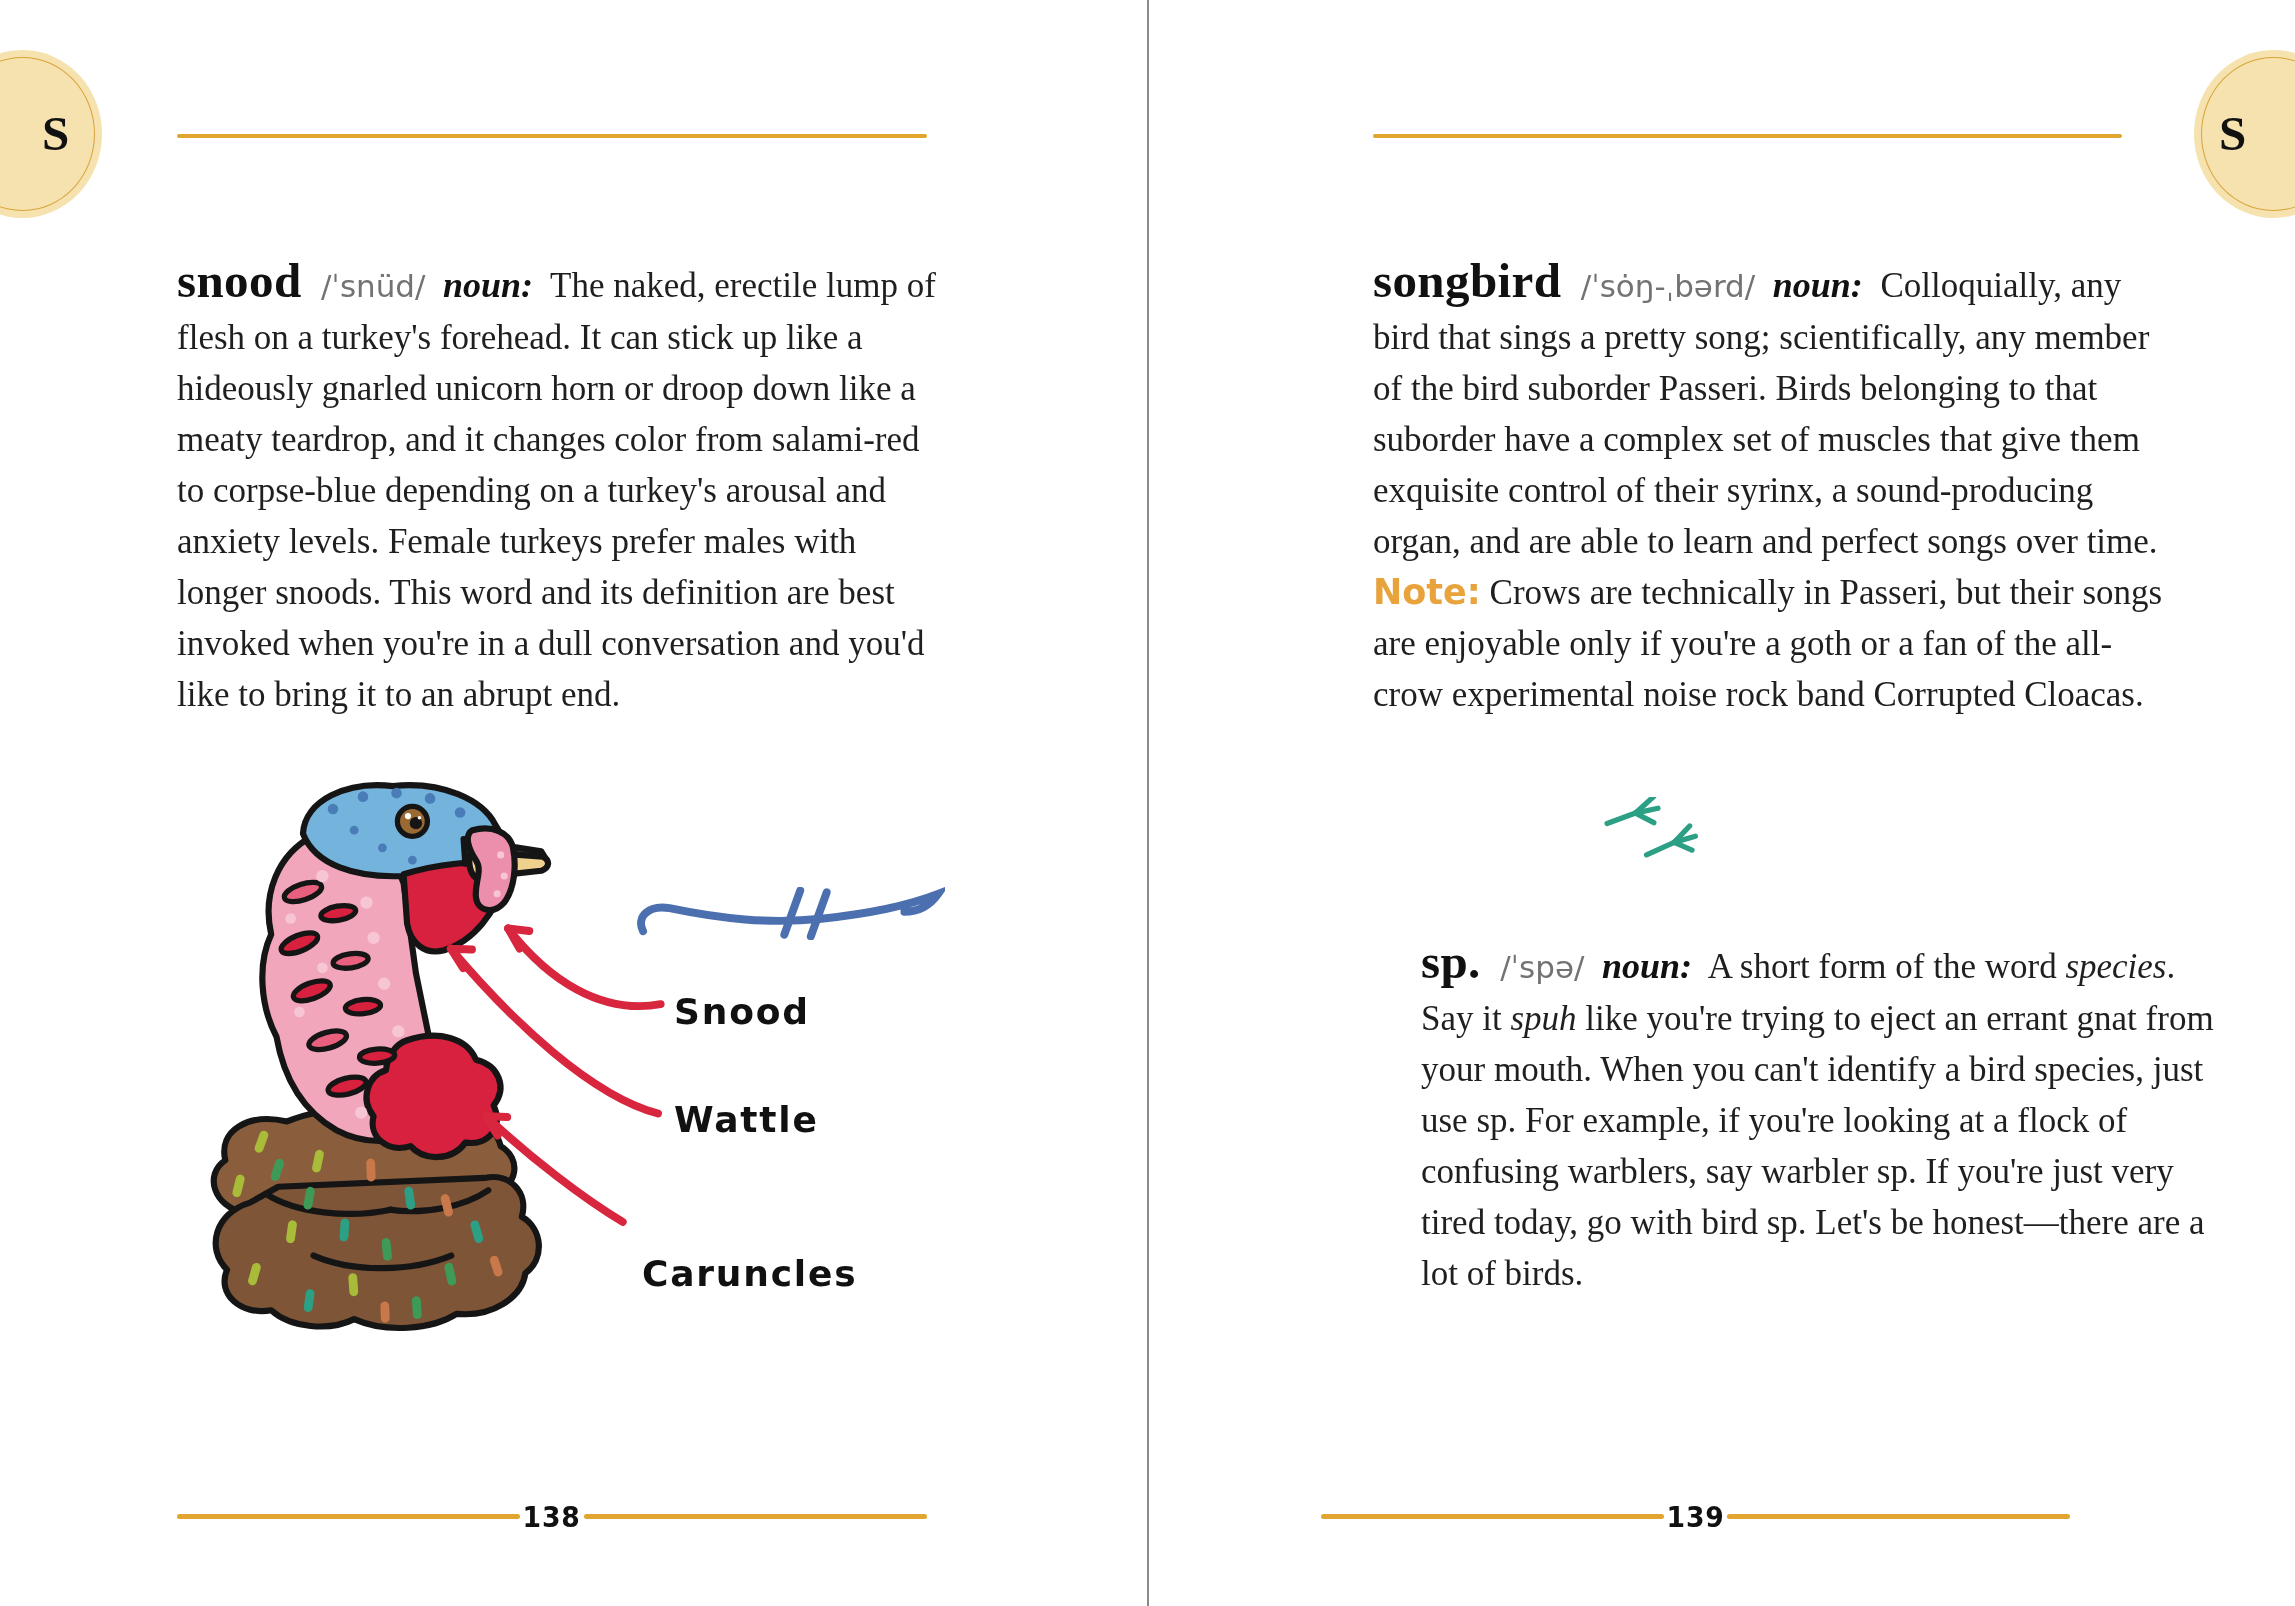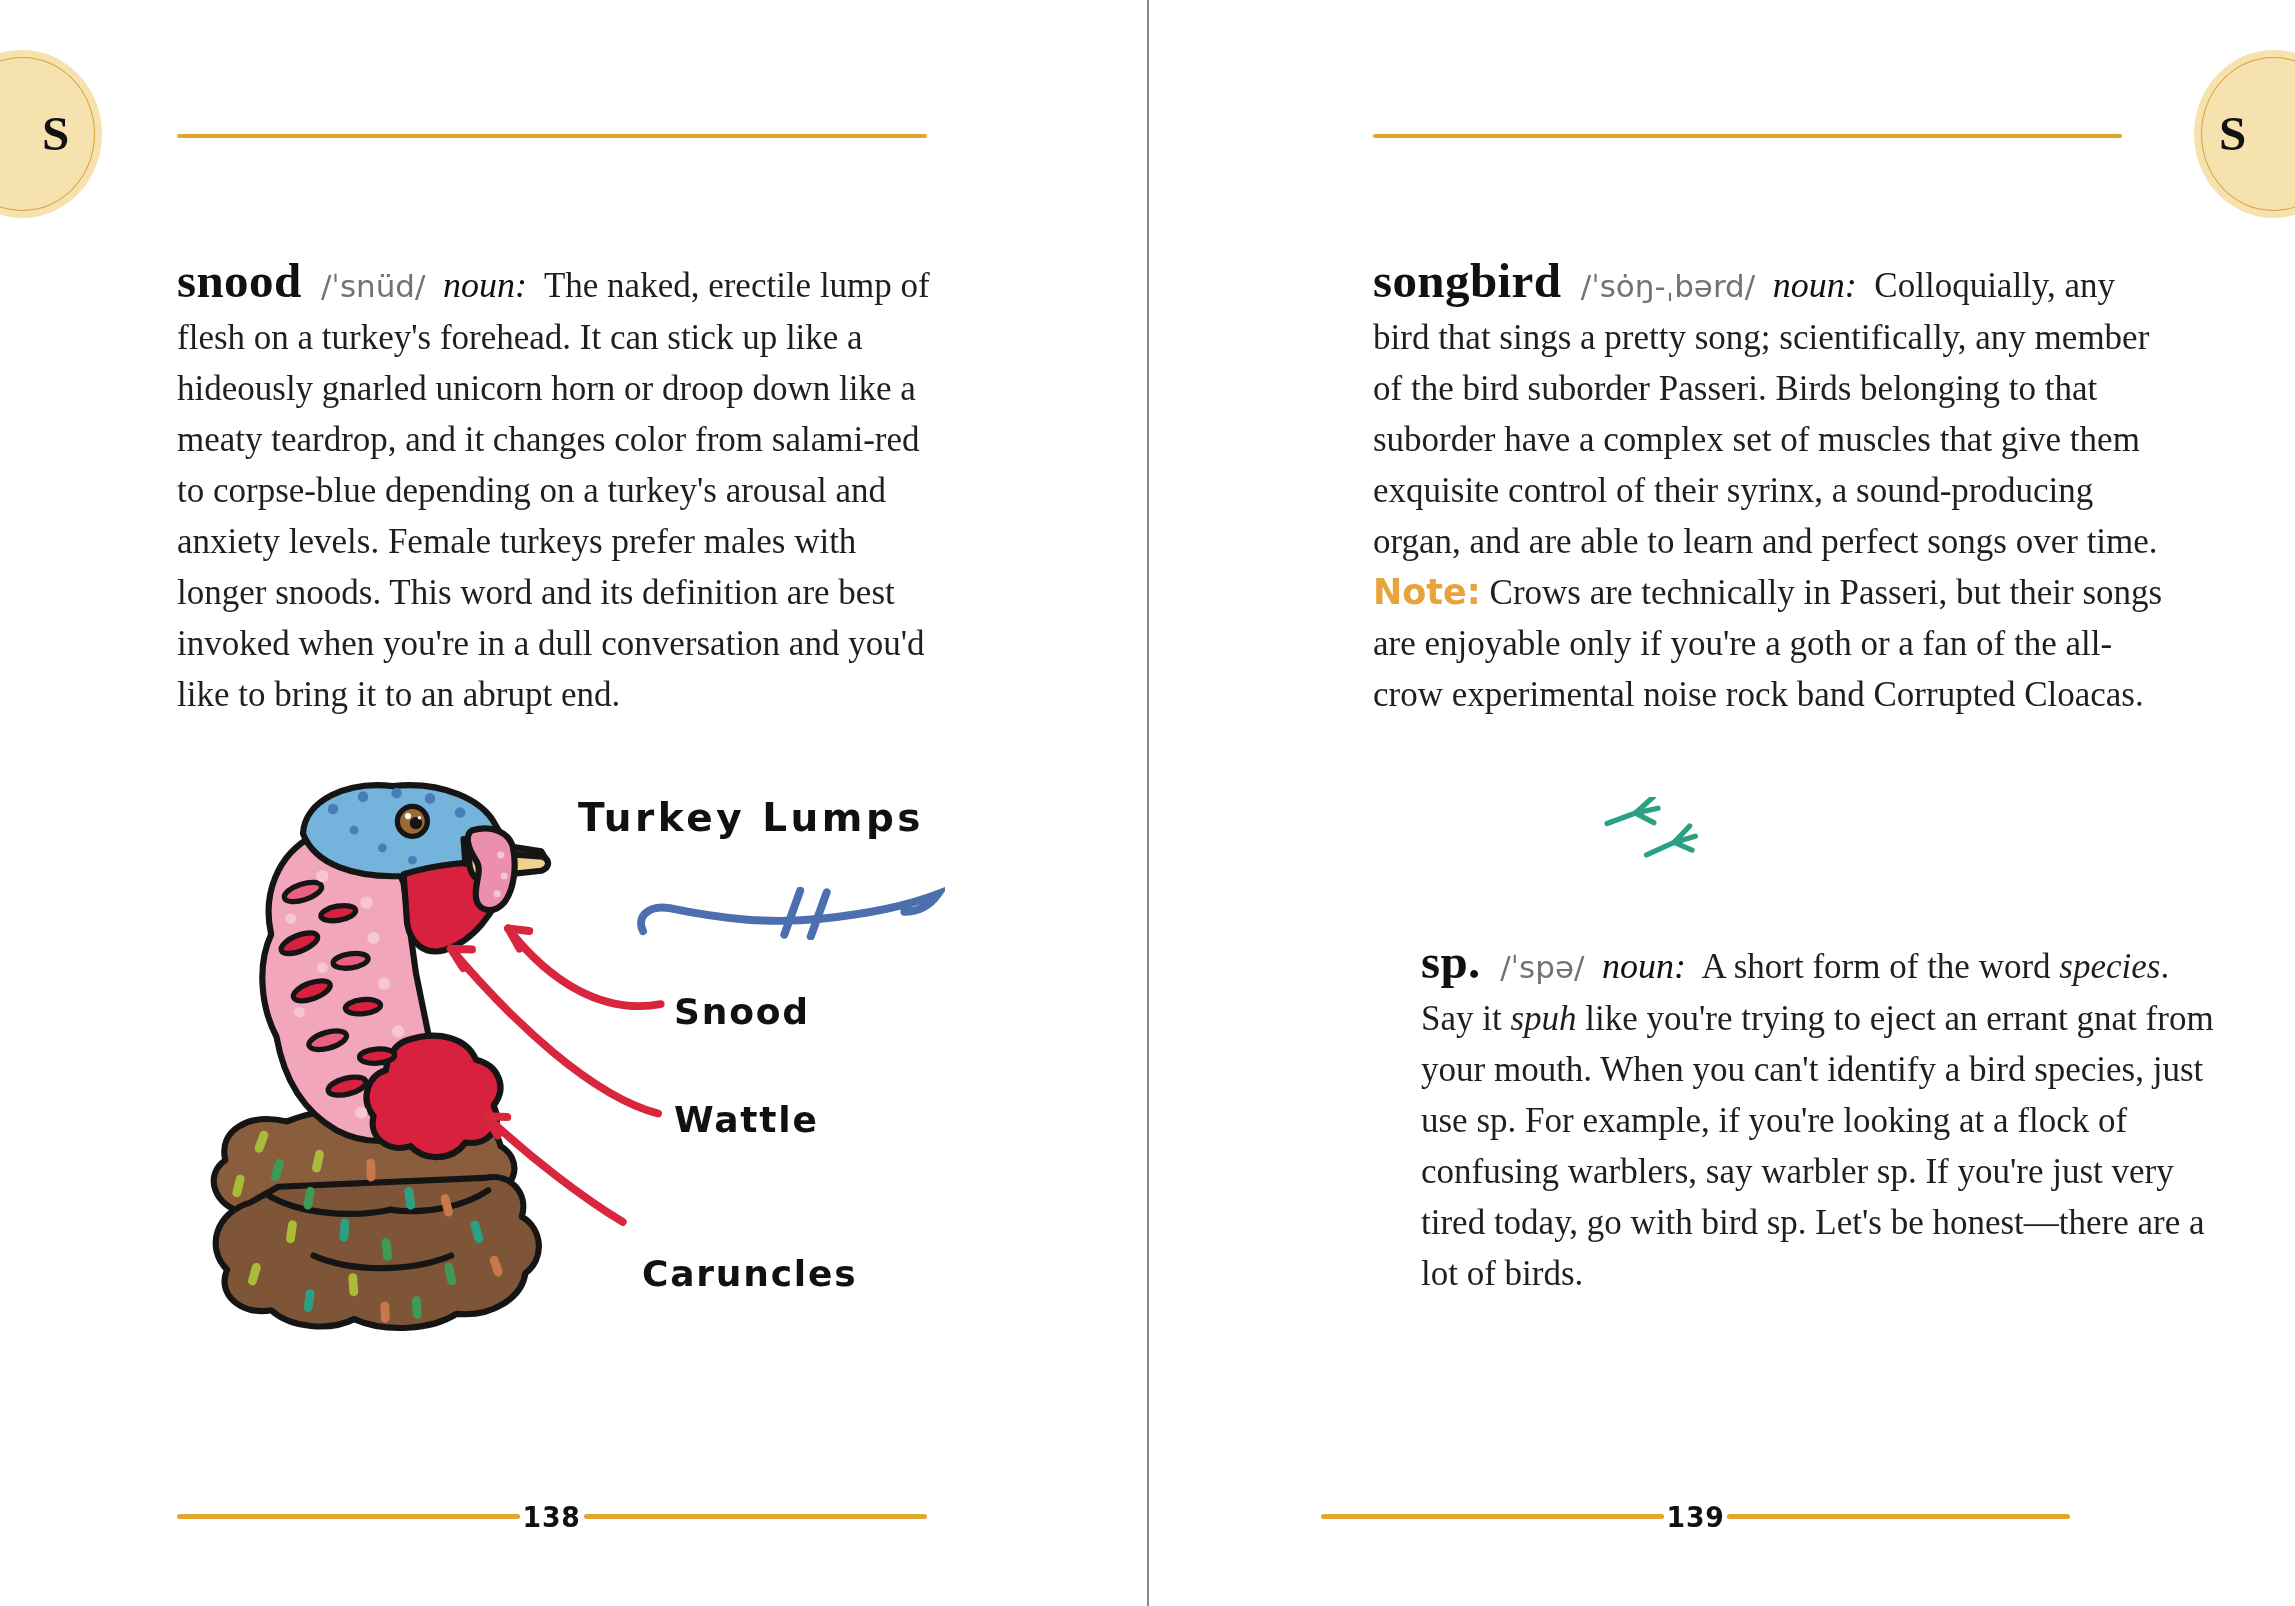--- a/index.html
+++ b/index.html
@@ -23,21 +23,21 @@
   .rule-top.l{left:177px;width:750px;}
   .rule-top.r{left:1373px;width:749px;}
 
   
   .entry{position:absolute;font-size:35px;line-height:51px;text-align:left;}
   .entry.snood{left:177px;top:221px;width:777px;}
   .entry.songbird{left:1373px;top:221px;width:799px;}
   .entry.sp{left:1373px;top:902px;width:799px;margin-left:48px;}
   .headword{font-weight:bold;font-size:49px;line-height:49px;letter-spacing:0.4px;margin-right:10.6px;color:#111;}
   .pron{font-family:"DejaVu Sans",sans-serif;font-size:31px;color:#737373;margin-right:8.8px;}
-  .pos{font-weight:normal;font-style:italic;font-size:36px;margin-right:8.8px;color:#111;}
+  .pos{font-weight:bold;font-style:italic;font-size:36px;margin-right:8.8px;color:#111;}
   .seg-normal{}
   .seg-italic{font-style:italic;}
   .seg-note{font-family:"DejaVu Sans",sans-serif;font-weight:bold;font-size:35px;color:#E8A33D;}
 
   
   .hand{font-family:"DejaVu Sans",sans-serif;font-weight:bold;color:#111;}
   .ill-caption{position:absolute;left:561px;top:795px;width:380px;text-align:center;
                font-size:39px;line-height:46px;letter-spacing:3.5px;}
   .ill-label{position:absolute;font-size:36px;letter-spacing:1.8px;}
   .lbl-snood{left:674px;top:991px;}
@@ -152,21 +152,20 @@
   </g>
   <g fill="#C8784A">
     <rect x="210" y="430" width="10" height="26" rx="5" transform="rotate(-2 215 443)"></rect>
     <rect x="296" y="470" width="10" height="26" rx="5" transform="rotate(-14 301 483)"></rect>
     <rect x="352" y="540" width="10" height="24" rx="5" transform="rotate(-18 357 552)"></rect>
     <rect x="226" y="592" width="10" height="24" rx="5" transform="rotate(-2 231 604)"></rect>
   </g>
 </svg>
 
 <div class="ill-caption hand">
-  <div>Turkey Lumps</div>
 </div>
 
 <svg class="svg-abs" style="left:636px;top:887px;width:309px;height:53px;" viewBox="0 0 350 60">
   <g stroke="#4C6FB0" stroke-width="9" fill="none" stroke-linecap="round">
     <path d="M8 50 C0 34 14 20 38 24 C96 36 150 42 210 36 C258 31 306 22 342 8 C332 22 318 28 304 28"></path>
     <path d="M186 4 L168 54"></path>
     <path d="M216 6 L198 56"></path>
   </g>
 </svg>
 

